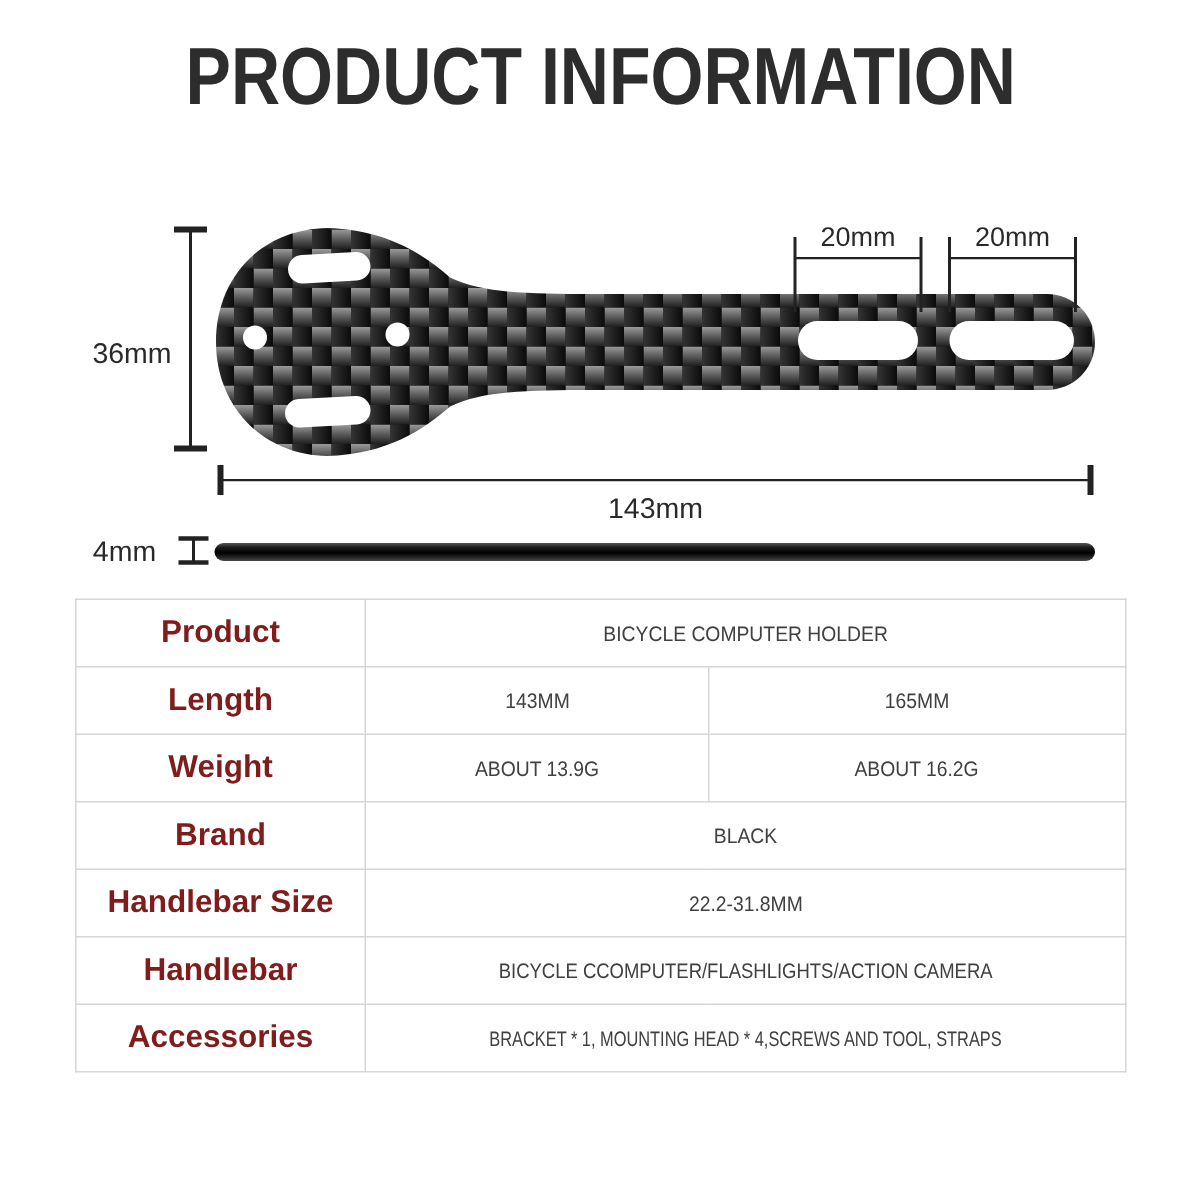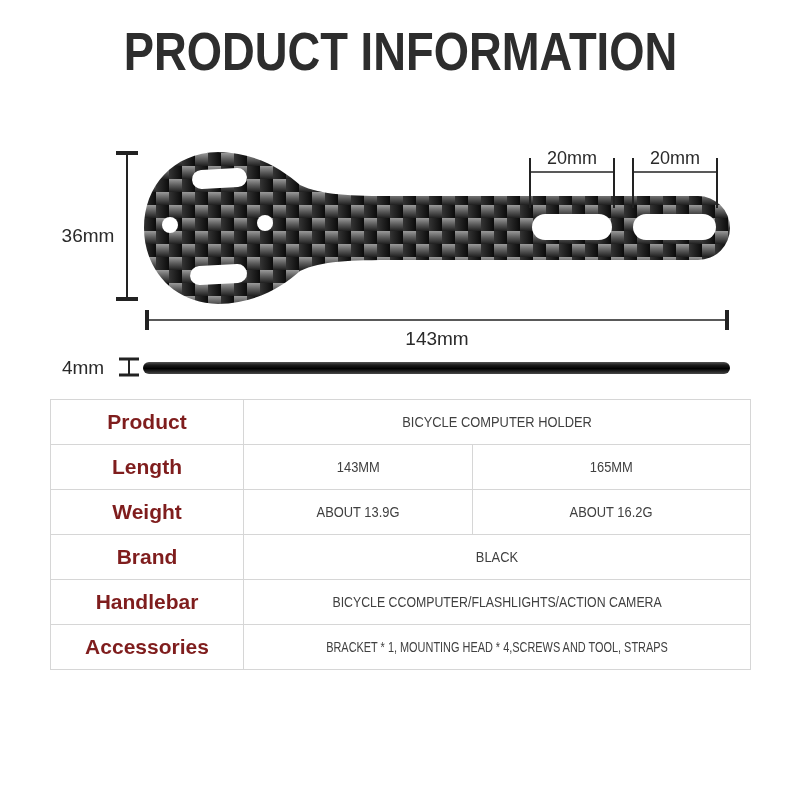--- a/index.html
+++ b/index.html
@@ -157,20 +157,24 @@
     <tr>
       <td class="lab">Weight</td>
       <td class="val"><span class="sq">ABOUT 13.9G</span></td>
       <td class="val"><span class="sq">ABOUT 16.2G</span></td>
     </tr>
     <tr>
       <td class="lab">Brand</td>
       <td class="val" colspan="2"><span class="sq">BLACK</span></td>
     </tr>
     <tr>
+      <td class="lab">Handlebar Size</td>
+      <td class="val" colspan="2"><span class="sq">22.2-31.8MM</span></td>
+    </tr>
+    <tr>
       <td class="lab">Handlebar</td>
       <td class="val" colspan="2"><span class="sq88">BICYCLE CCOMPUTER/FLASHLIGHTS/ACTION CAMERA</span></td>
     </tr>
     <tr>
       <td class="lab">Accessories</td>
       <td class="val" colspan="2"><span class="sq78">BRACKET * 1, MOUNTING HEAD * 4,SCREWS AND TOOL, STRAPS</span></td>
     </tr>
   </tbody>
 </table>
 

